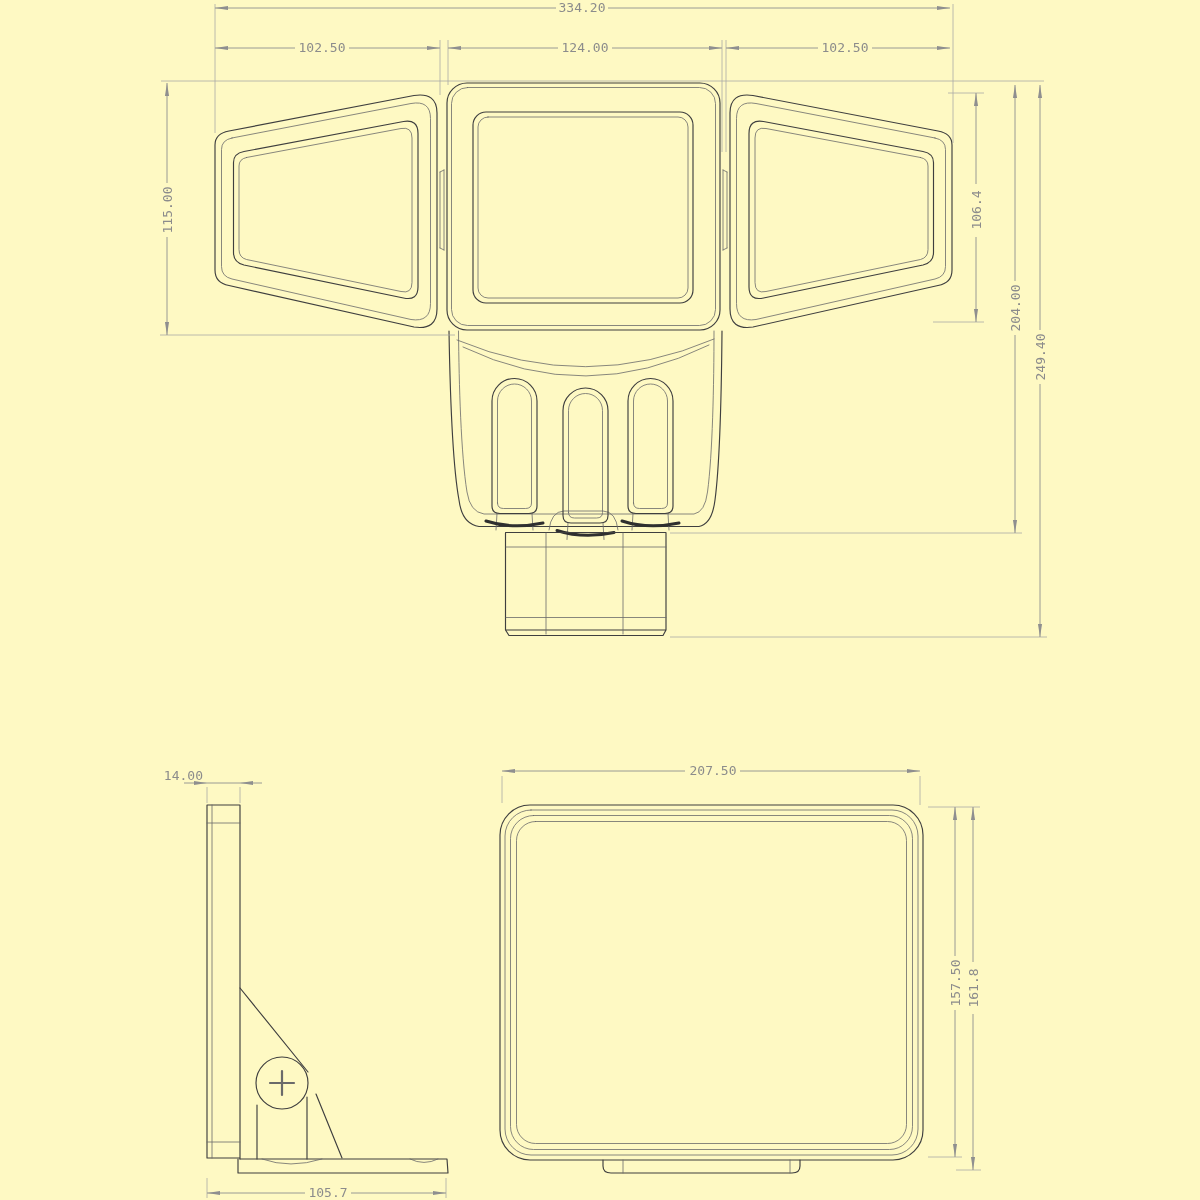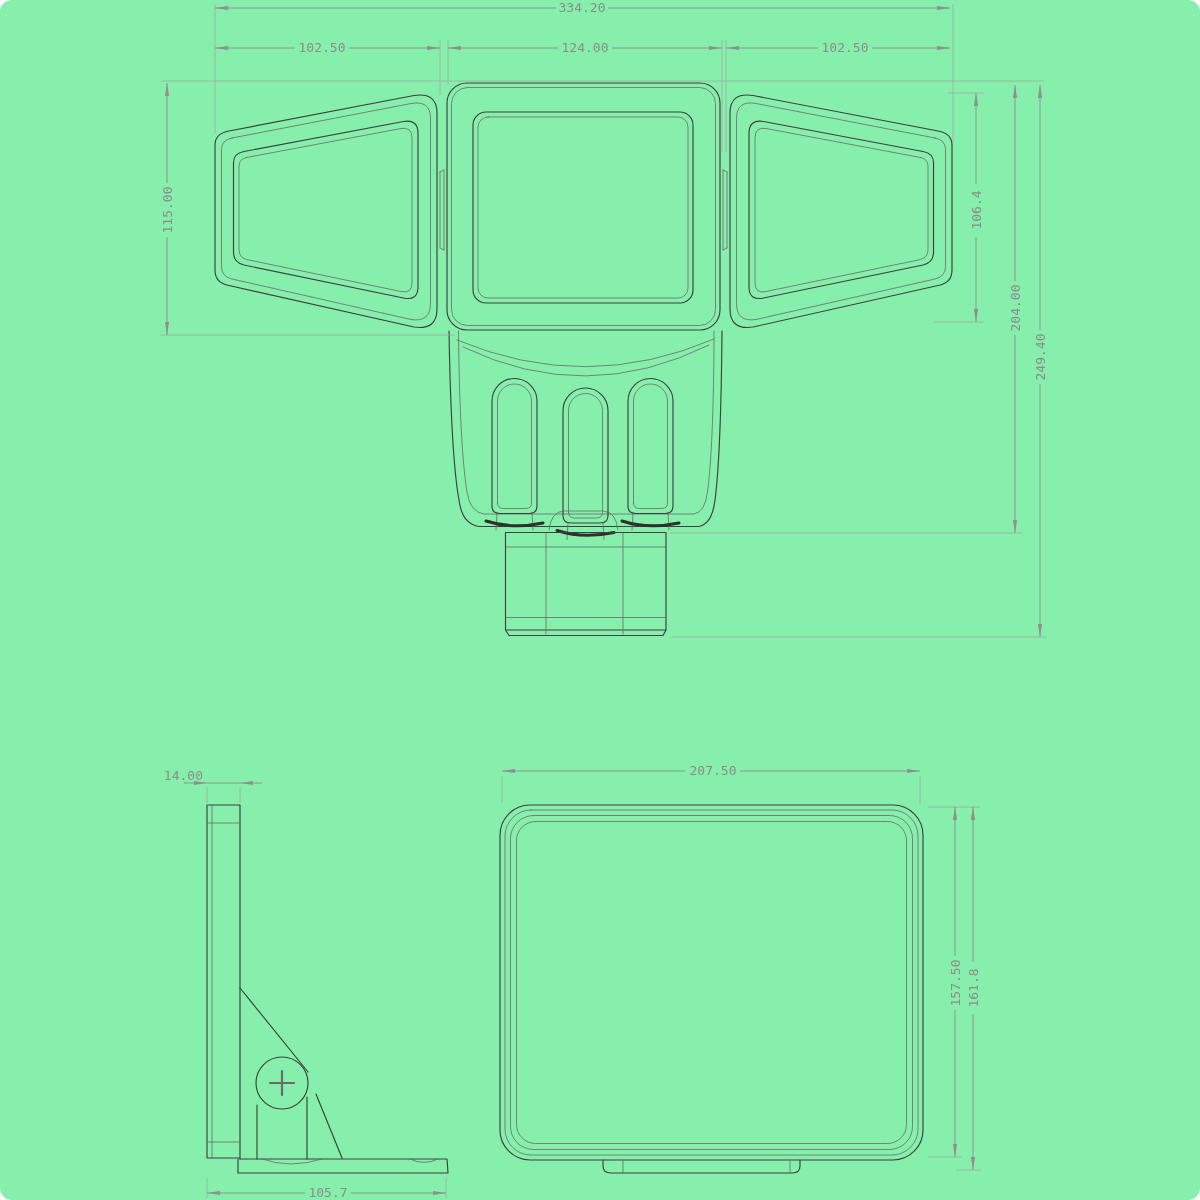--- a/index.html
+++ b/index.html
@@ -1,16 +1,16 @@
 <!DOCTYPE html>
 <html><head>
 <meta charset="utf-8">
 <style>
   html,body{margin:0;padding:0;background:#ffffff;}
-  .page{width:1200px;height:1200px;background:#86efac;position:relative;overflow:hidden;border-radius:12px;}
+  .page{width:1200px;height:1200px;background:#fef9c3;position:relative;overflow:hidden;}
   svg{display:block;}
   .obj{stroke:#3f3f3f;stroke-width:1.15;fill:none;stroke-linecap:round;stroke-linejoin:round;}
   .obj2{stroke:#6a6a6a;stroke-width:0.8;fill:none;stroke-linecap:round;stroke-linejoin:round;}
   .thick{stroke:#2f2f2f;stroke-width:3;fill:none;stroke-linecap:round;}
   .dim{stroke:#8f8f8f;stroke-width:0.9;fill:none;}
   .ext{stroke:#a6a6a6;stroke-width:0.75;fill:none;}
   .dimtxt{font:13px "DejaVu Sans Mono", monospace;fill:#8c8c8c;}
   .mid{text-anchor:middle;}
 </style>
 </head>

